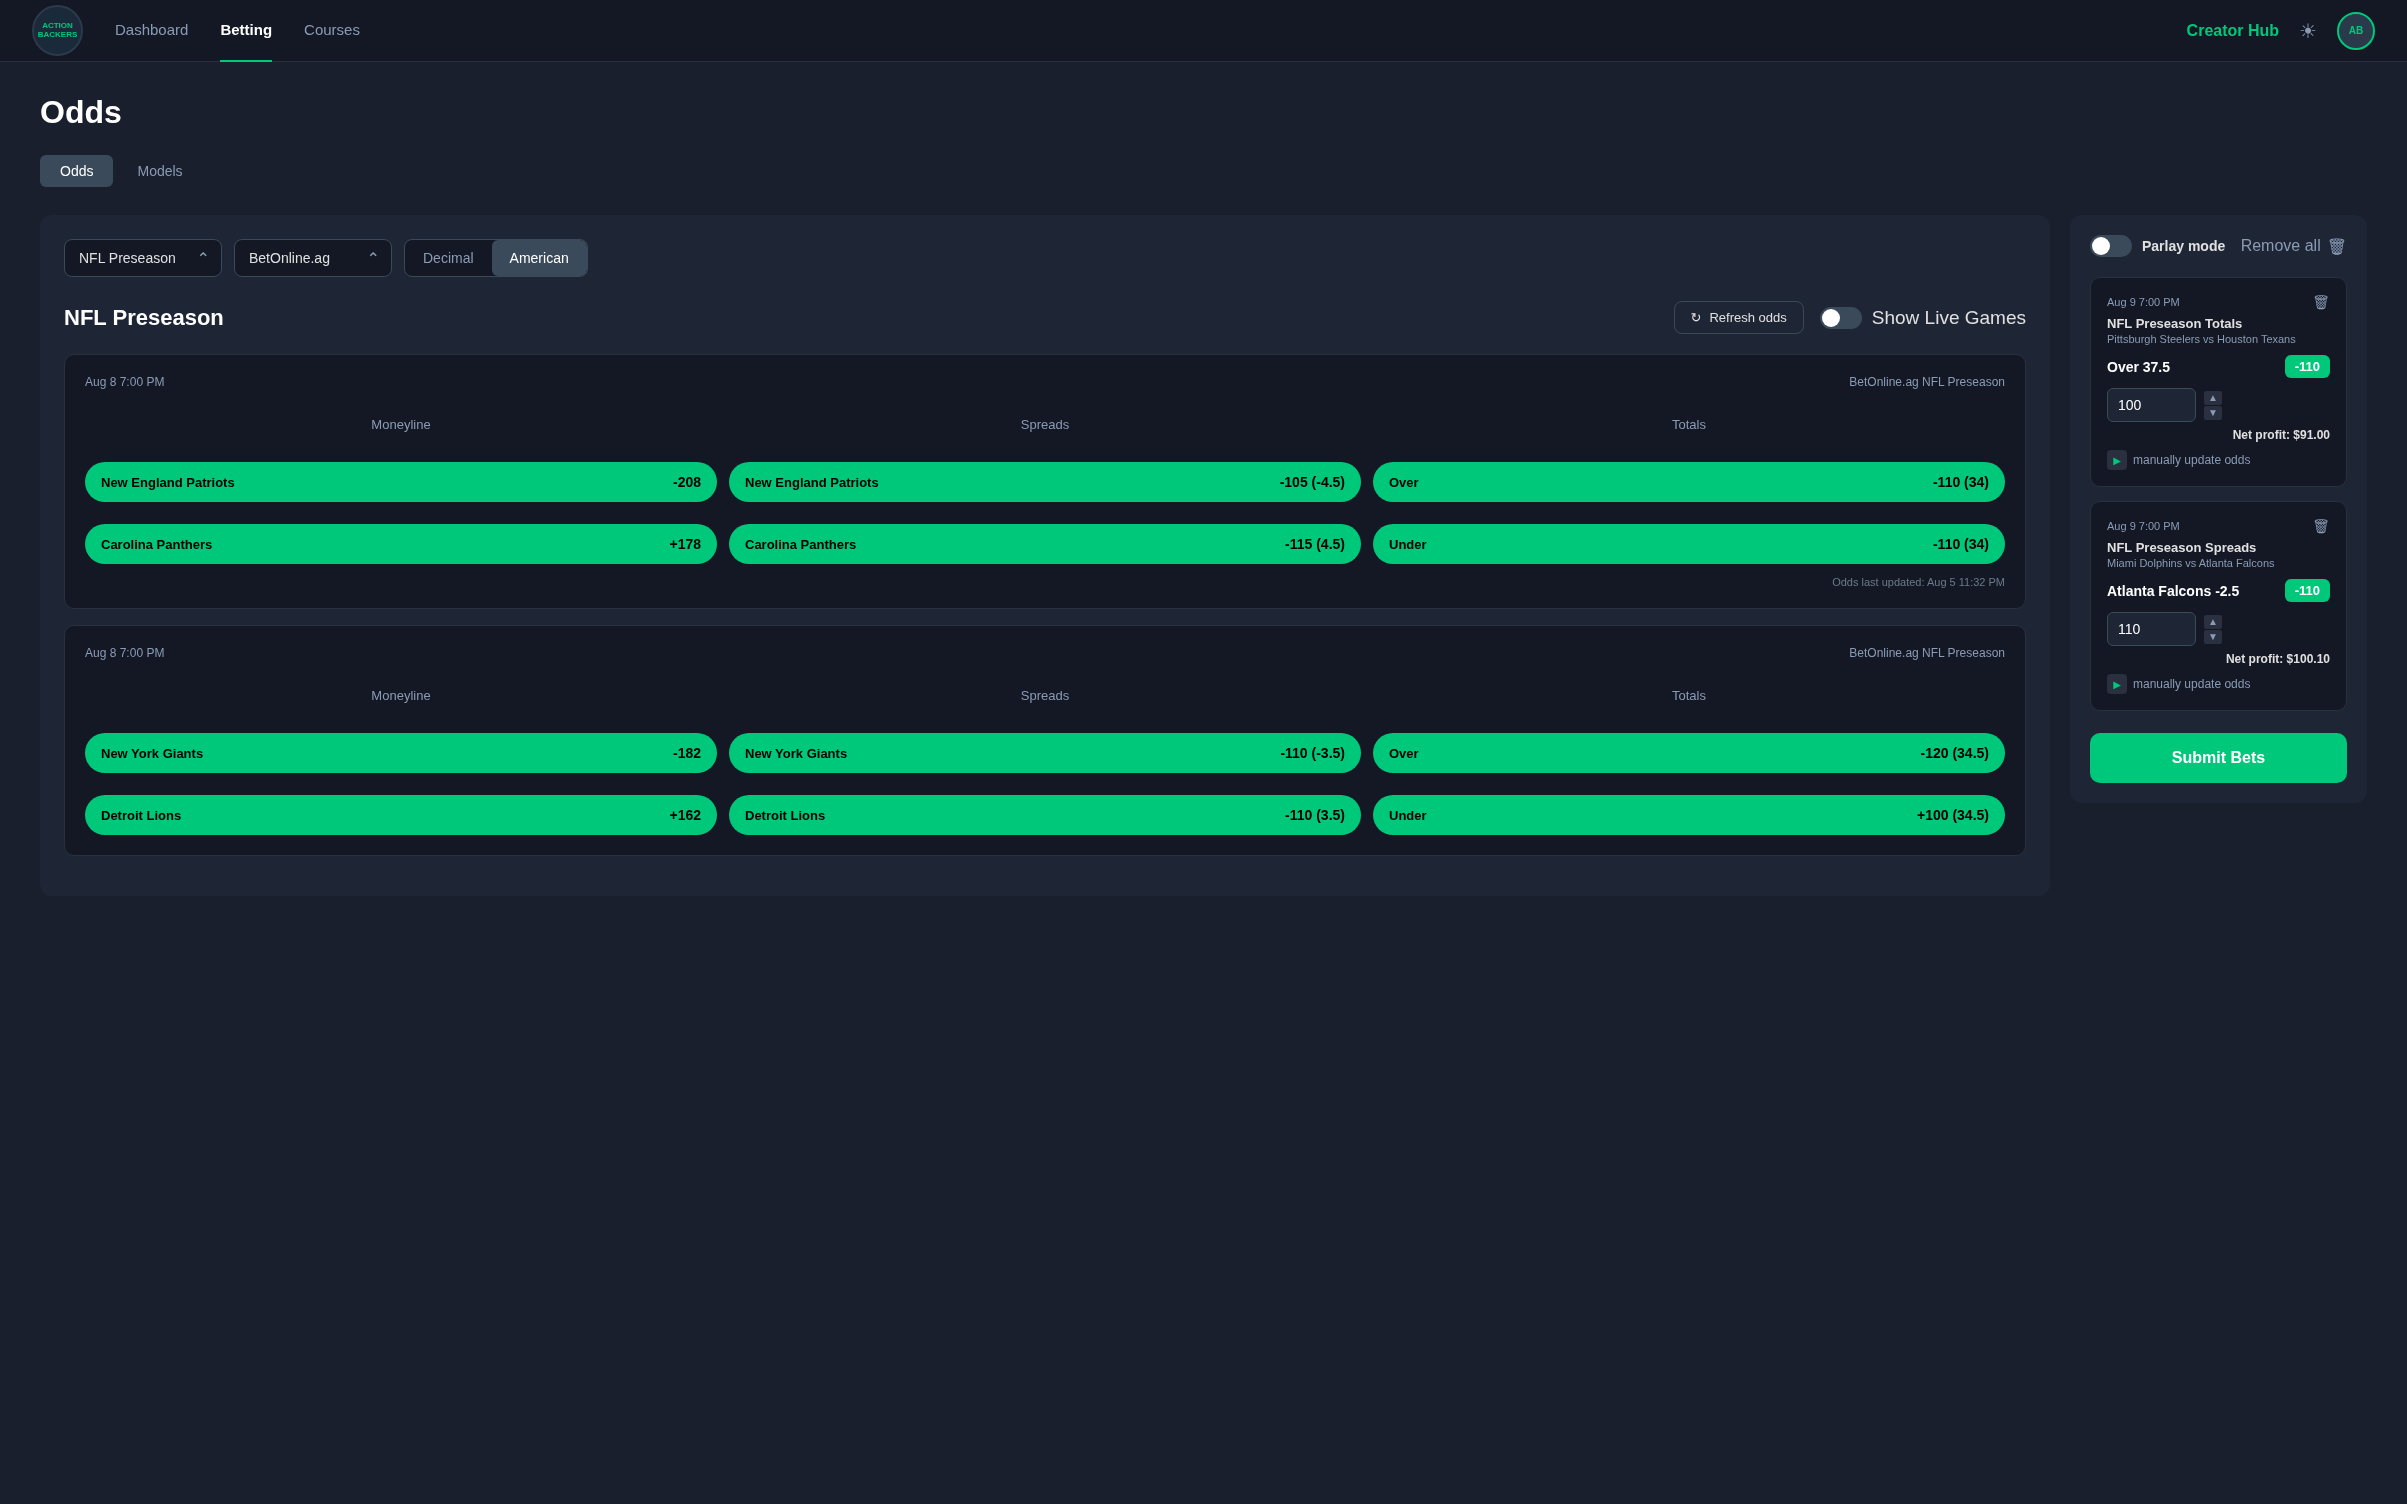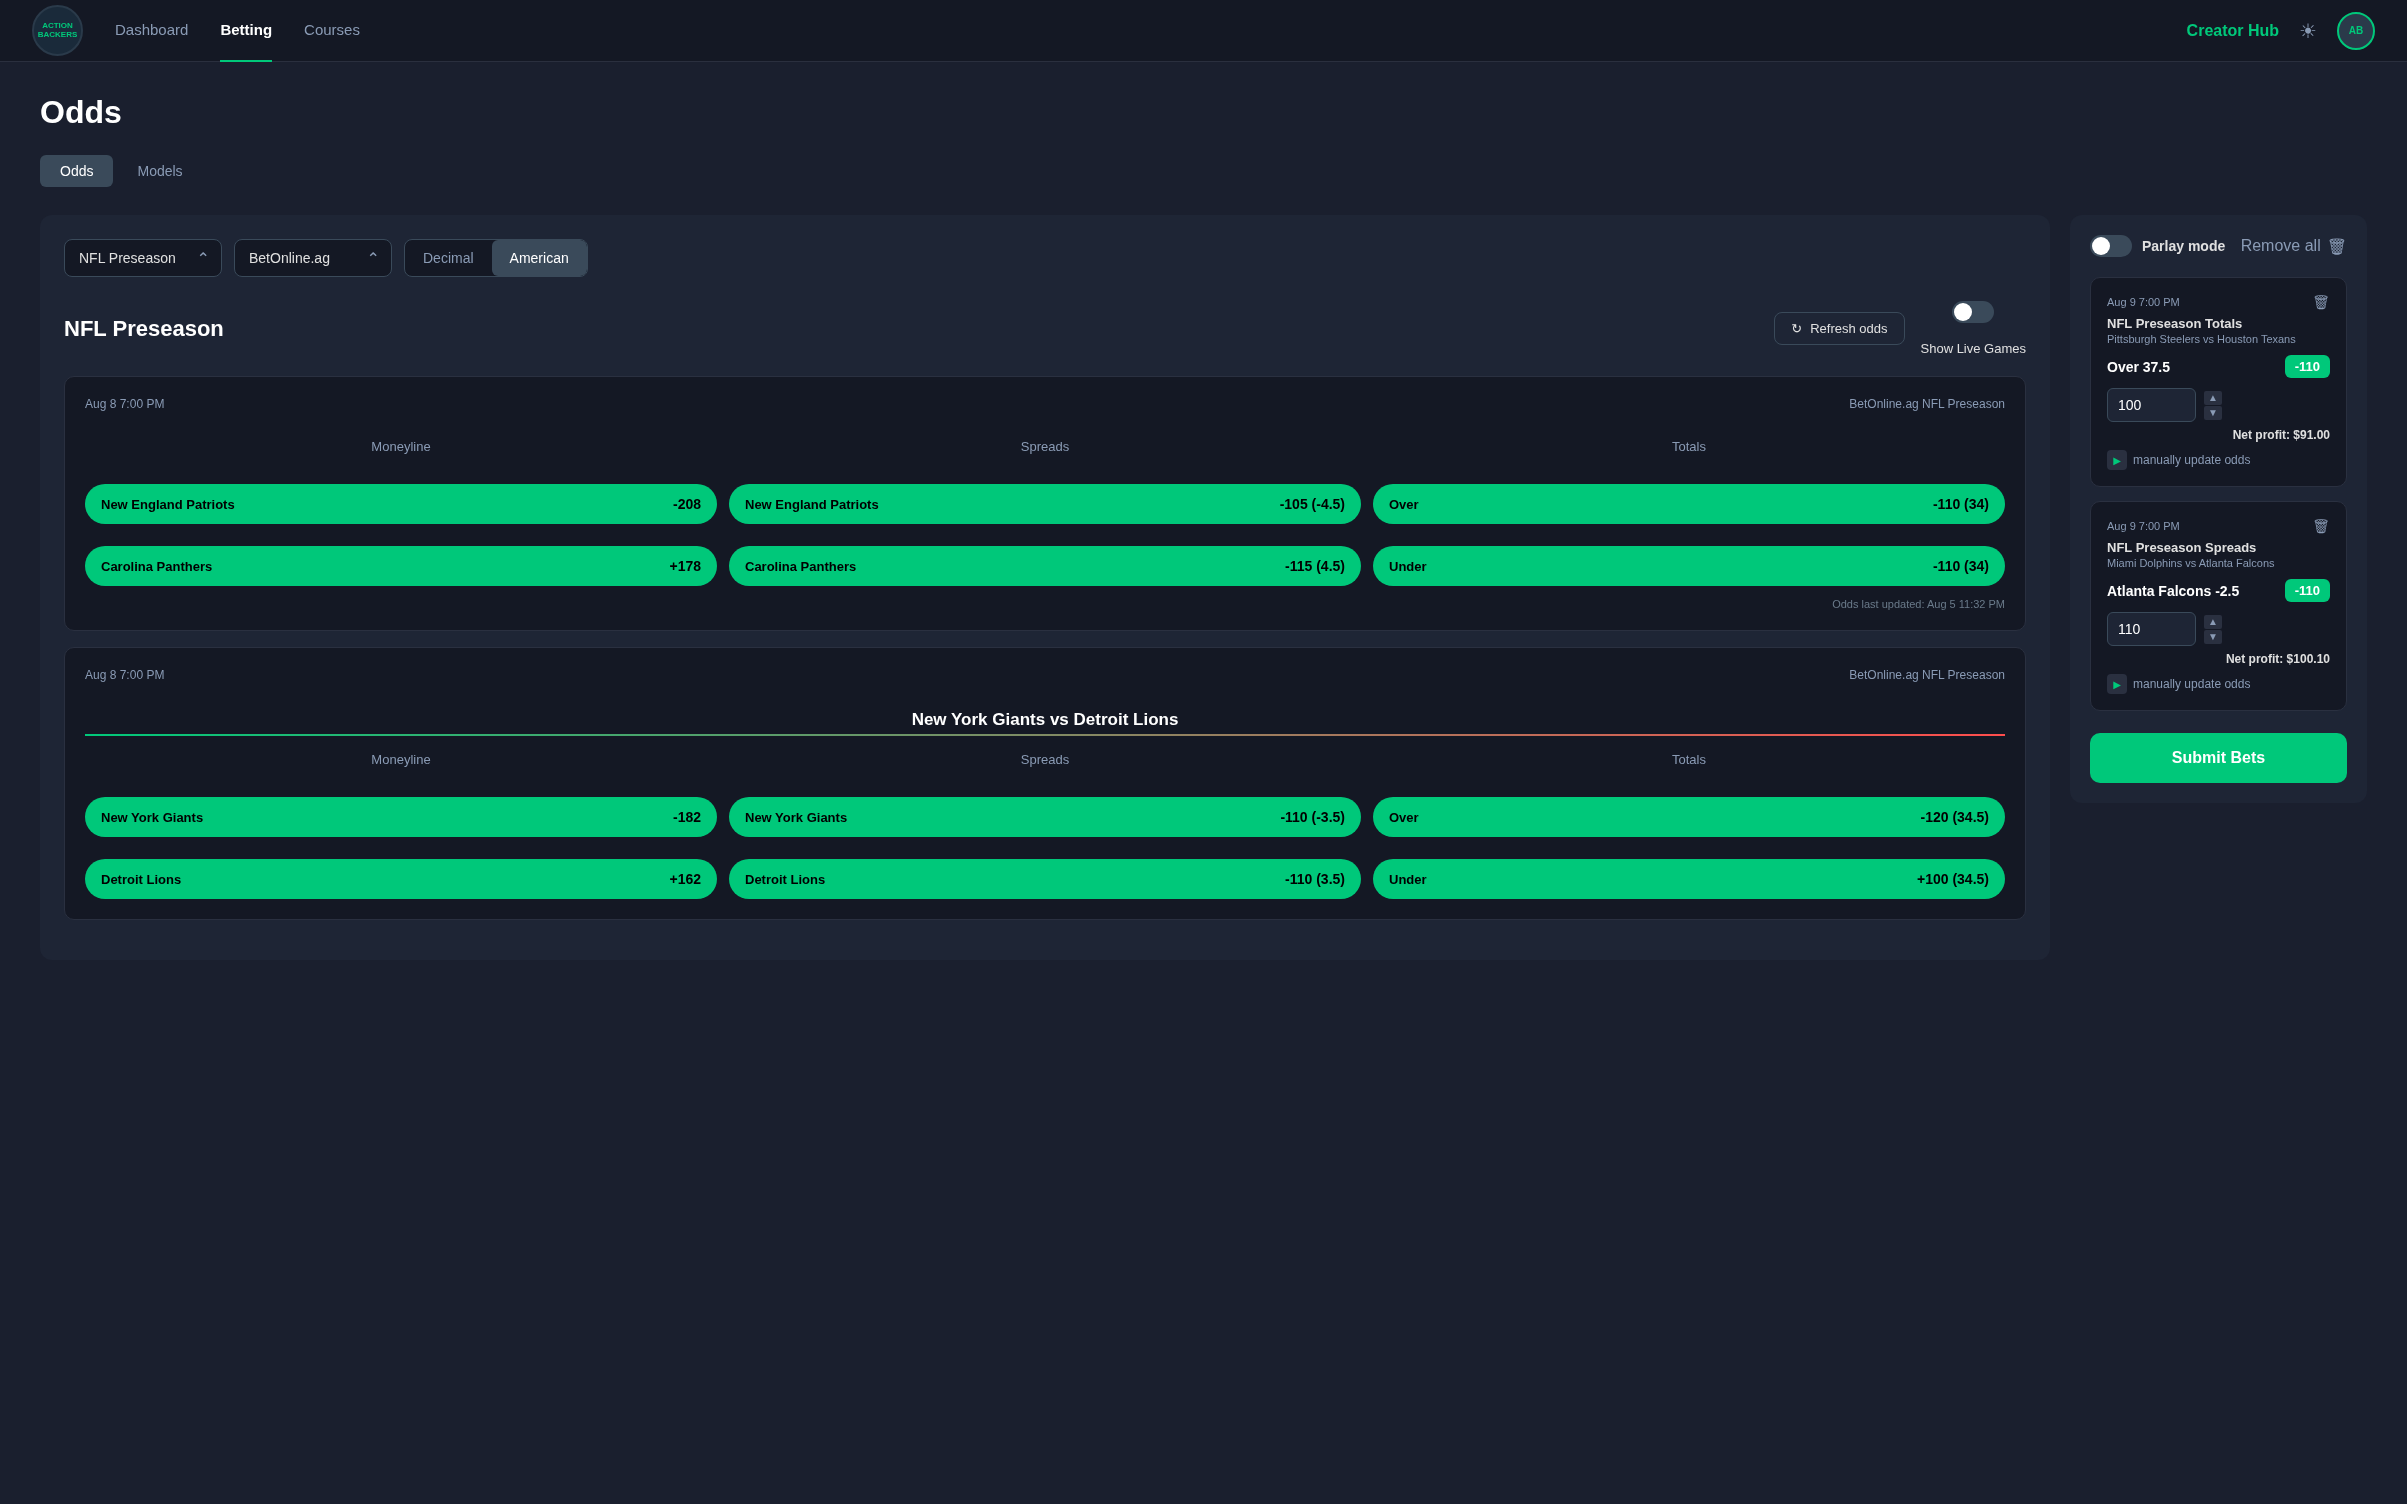--- a/index.html
+++ b/index.html
@@ -212,24 +212,23 @@
       border: 1px solid #3a4a5a;
       color: #e0e0e0;
       padding: 8px 16px;
       border-radius: 8px;
       font-size: 13px;
       cursor: pointer;
     }
     .live-toggle-area {
       display: flex;
       align-items: center;
-      gap: 18px;
-      font-size: 13px;
+      gap: 10px;
+      font-size: 19px;
       color: #e0e0e0;
-      flex-direction: column;
     }
     .toggle {
       width: 42px;
       height: 22px;
       background: #3a4a5a;
       border-radius: 11px;
       position: relative;
       cursor: pointer;
     }
     .toggle-knob {
@@ -607,24 +606,20 @@
             </div>
           </div>
           <div class="odds-footer">Odds last updated: Aug 5 11:32 PM</div>
         </div>
 
         <div class="game-card">
           <div class="game-header-row">
             <span class="game-meta">Aug 8 7:00 PM</span>
             <span class="game-source">BetOnline.ag NFL Preseason</span>
           </div>
-          <div class="game-title-area">
-            <div class="game-title">New York Giants vs Detroit Lions</div>
-            <div class="game-title-underline"></div>
-          </div>
 
           <div class="odds-table">
             <div class="odds-col">
               <div class="odds-col-header">Moneyline</div>
               <button class="odds-btn">
                 <span class="team-name">New York Giants</span>
                 <span class="odds-value">-182</span>
               </button>
               <button class="odds-btn">
                 <span class="team-name">Detroit Lions</span>

